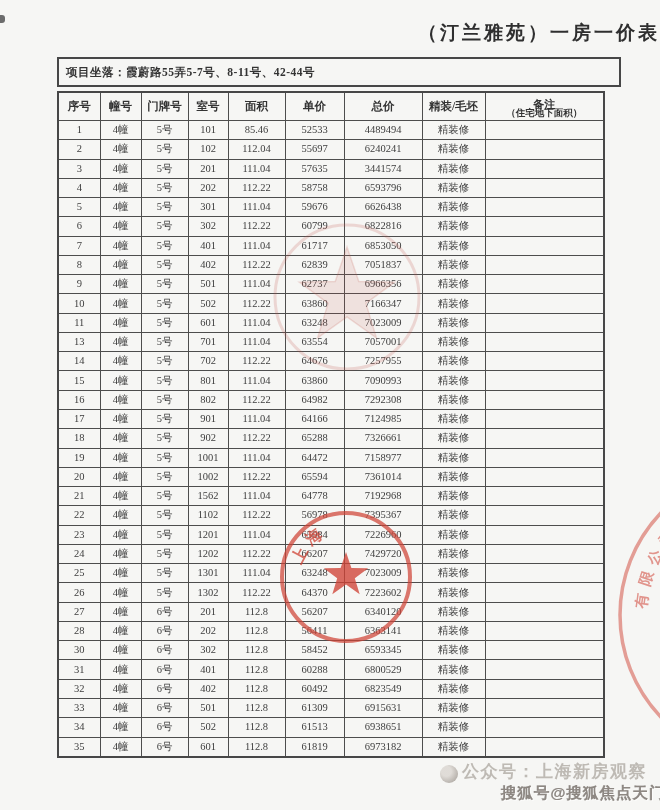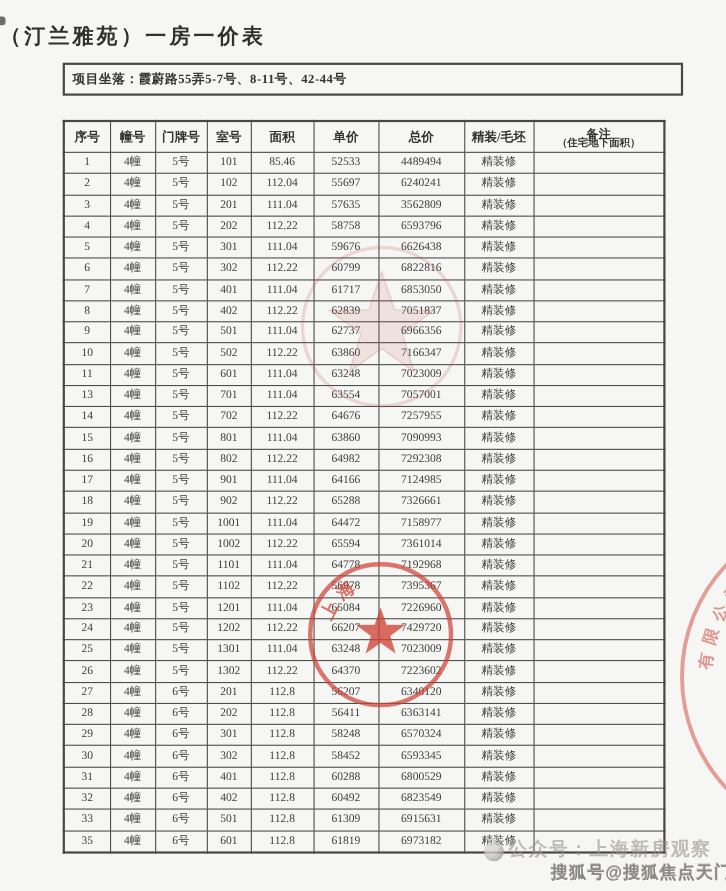--- a/index.html
+++ b/index.html
@@ -4,36 +4,36 @@
 <style>
   html,body{margin:0;padding:0;}
   body{
     width:660px;height:810px;position:relative;overflow:hidden;
     background:#f6f6f4;
     font-family:"Liberation Serif","DejaVu Serif",serif;
     color:#3a3a3a;
   }
   .page{position:absolute;inset:0;}
   .doc-title{
-    position:absolute;top:20px;left:0;width:660px;text-align:left;
+    position:absolute;top:20px;left:0;width:660px;text-align:right;
     font-size:19px;font-weight:700;letter-spacing:3px;color:#2f2f2f;
   }
   .scan-speck{
     position:absolute;left:0;top:15px;width:5px;height:8px;
     background:#4a4a4a;border-radius:0 3px 3px 0;opacity:.8;
   }
   .tablewrap{position:absolute;left:57px;top:57px;width:546px;}
   .locbox{
     box-sizing:border-box;width:564px;height:30px;
     border:2px solid #474747;background:transparent;
     font-size:11.5px;font-weight:700;line-height:27px;padding-left:7px;
     letter-spacing:.5px;color:#333;
   }
   table.price{
-    margin-top:22px;border-collapse:collapse;table-layout:fixed;width:546px;padding-left:28px;
+    margin-top:4px;border-collapse:collapse;table-layout:fixed;width:546px;padding-left:28px;
   }
   table.price th,table.price td{
     border:1px solid #4d4d4d;text-align:center;vertical-align:middle;
     padding:0;overflow:hidden;white-space:nowrap;
   }
   table.price{border:2px solid #474747;}
   table.price th{height:27px;font-size:11.5px;font-weight:700;color:#333;}
   table.price th .sub{display:block;font-size:9.5px;line-height:10px;margin-top:-2px;}
   table.price th .top{display:block;font-size:11px;line-height:12px;margin-top:2px;}
   table.price td{height:19.28px;box-sizing:border-box;font-size:10.5px;line-height:18px;color:#3d3d3d;}
@@ -121,21 +121,21 @@
             <td>精装修</td>
             <td></td>
           </tr>
           <tr>
             <td>3</td>
             <td>4幢</td>
             <td>5号</td>
             <td>201</td>
             <td>111.04</td>
             <td>57635</td>
-            <td>3562809</td>
+            <td>3441574</td>
             <td>精装修</td>
             <td></td>
           </tr>
           <tr>
             <td>4</td>
             <td>4幢</td>
             <td>5号</td>
             <td>202</td>
             <td>112.22</td>
             <td>58758</td>
@@ -305,21 +305,21 @@
             <td>112.22</td>
             <td>65594</td>
             <td>7361014</td>
             <td>精装修</td>
             <td></td>
           </tr>
           <tr>
             <td>21</td>
             <td>4幢</td>
             <td>5号</td>
-            <td>1101</td>
+            <td>1562</td>
             <td>111.04</td>
             <td>64778</td>
             <td>7192968</td>
             <td>精装修</td>
             <td></td>
           </tr>
           <tr>
             <td>22</td>
             <td>4幢</td>
             <td>5号</td>
@@ -390,31 +390,20 @@
             <td>4幢</td>
             <td>6号</td>
             <td>202</td>
             <td>112.8</td>
             <td>56411</td>
             <td>6363141</td>
             <td>精装修</td>
             <td></td>
           </tr>
           <tr>
-            <td>29</td>
-            <td>4幢</td>
-            <td>6号</td>
-            <td>301</td>
-            <td>112.8</td>
-            <td>58248</td>
-            <td>6570324</td>
-            <td>精装修</td>
-            <td></td>
-          </tr>
-          <tr>
             <td>30</td>
             <td>4幢</td>
             <td>6号</td>
             <td>302</td>
             <td>112.8</td>
             <td>58452</td>
             <td>6593345</td>
             <td>精装修</td>
             <td></td>
           </tr>
@@ -441,20 +430,31 @@
             <td></td>
           </tr>
           <tr>
             <td>33</td>
             <td>4幢</td>
             <td>6号</td>
             <td>501</td>
             <td>112.8</td>
             <td>61309</td>
             <td>6915631</td>
+            <td>精装修</td>
+            <td></td>
+          </tr>
+          <tr>
+            <td>34</td>
+            <td>4幢</td>
+            <td>6号</td>
+            <td>502</td>
+            <td>112.8</td>
+            <td>61513</td>
+            <td>6938651</td>
             <td>精装修</td>
             <td></td>
           </tr>
           <tr>
             <td>35</td>
             <td>4幢</td>
             <td>6号</td>
             <td>601</td>
             <td>112.8</td>
             <td>61819</td>

